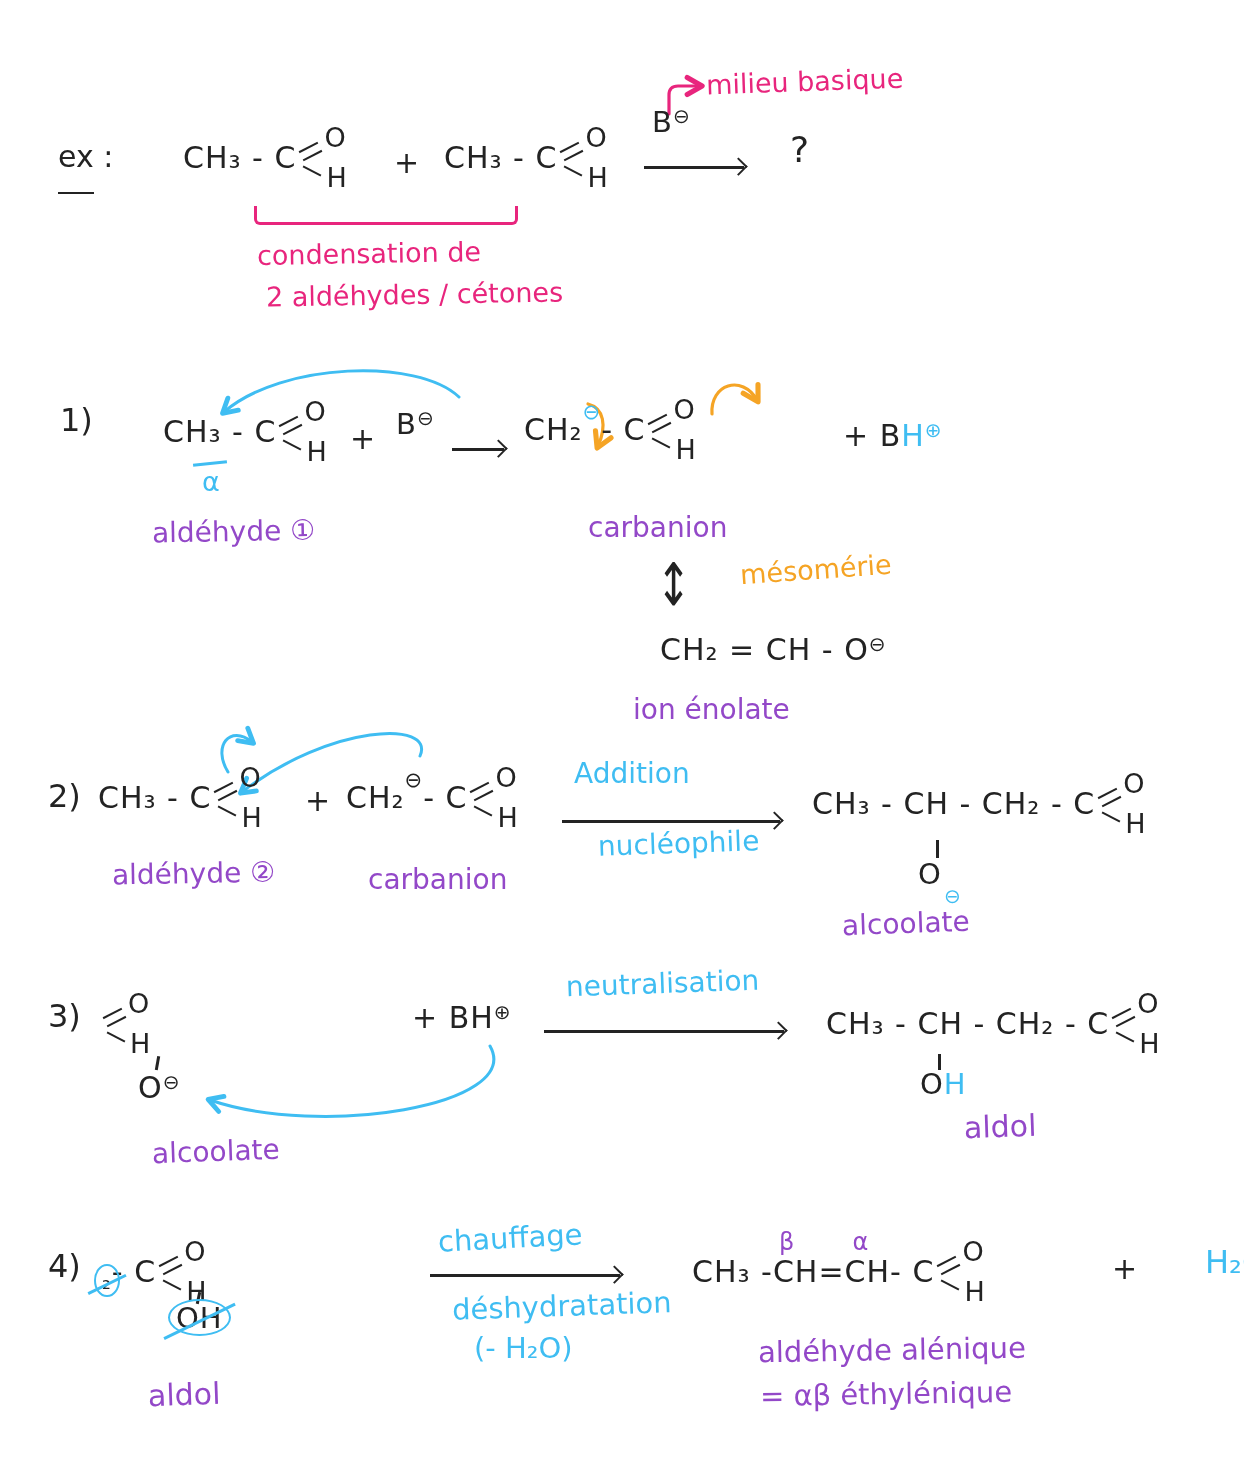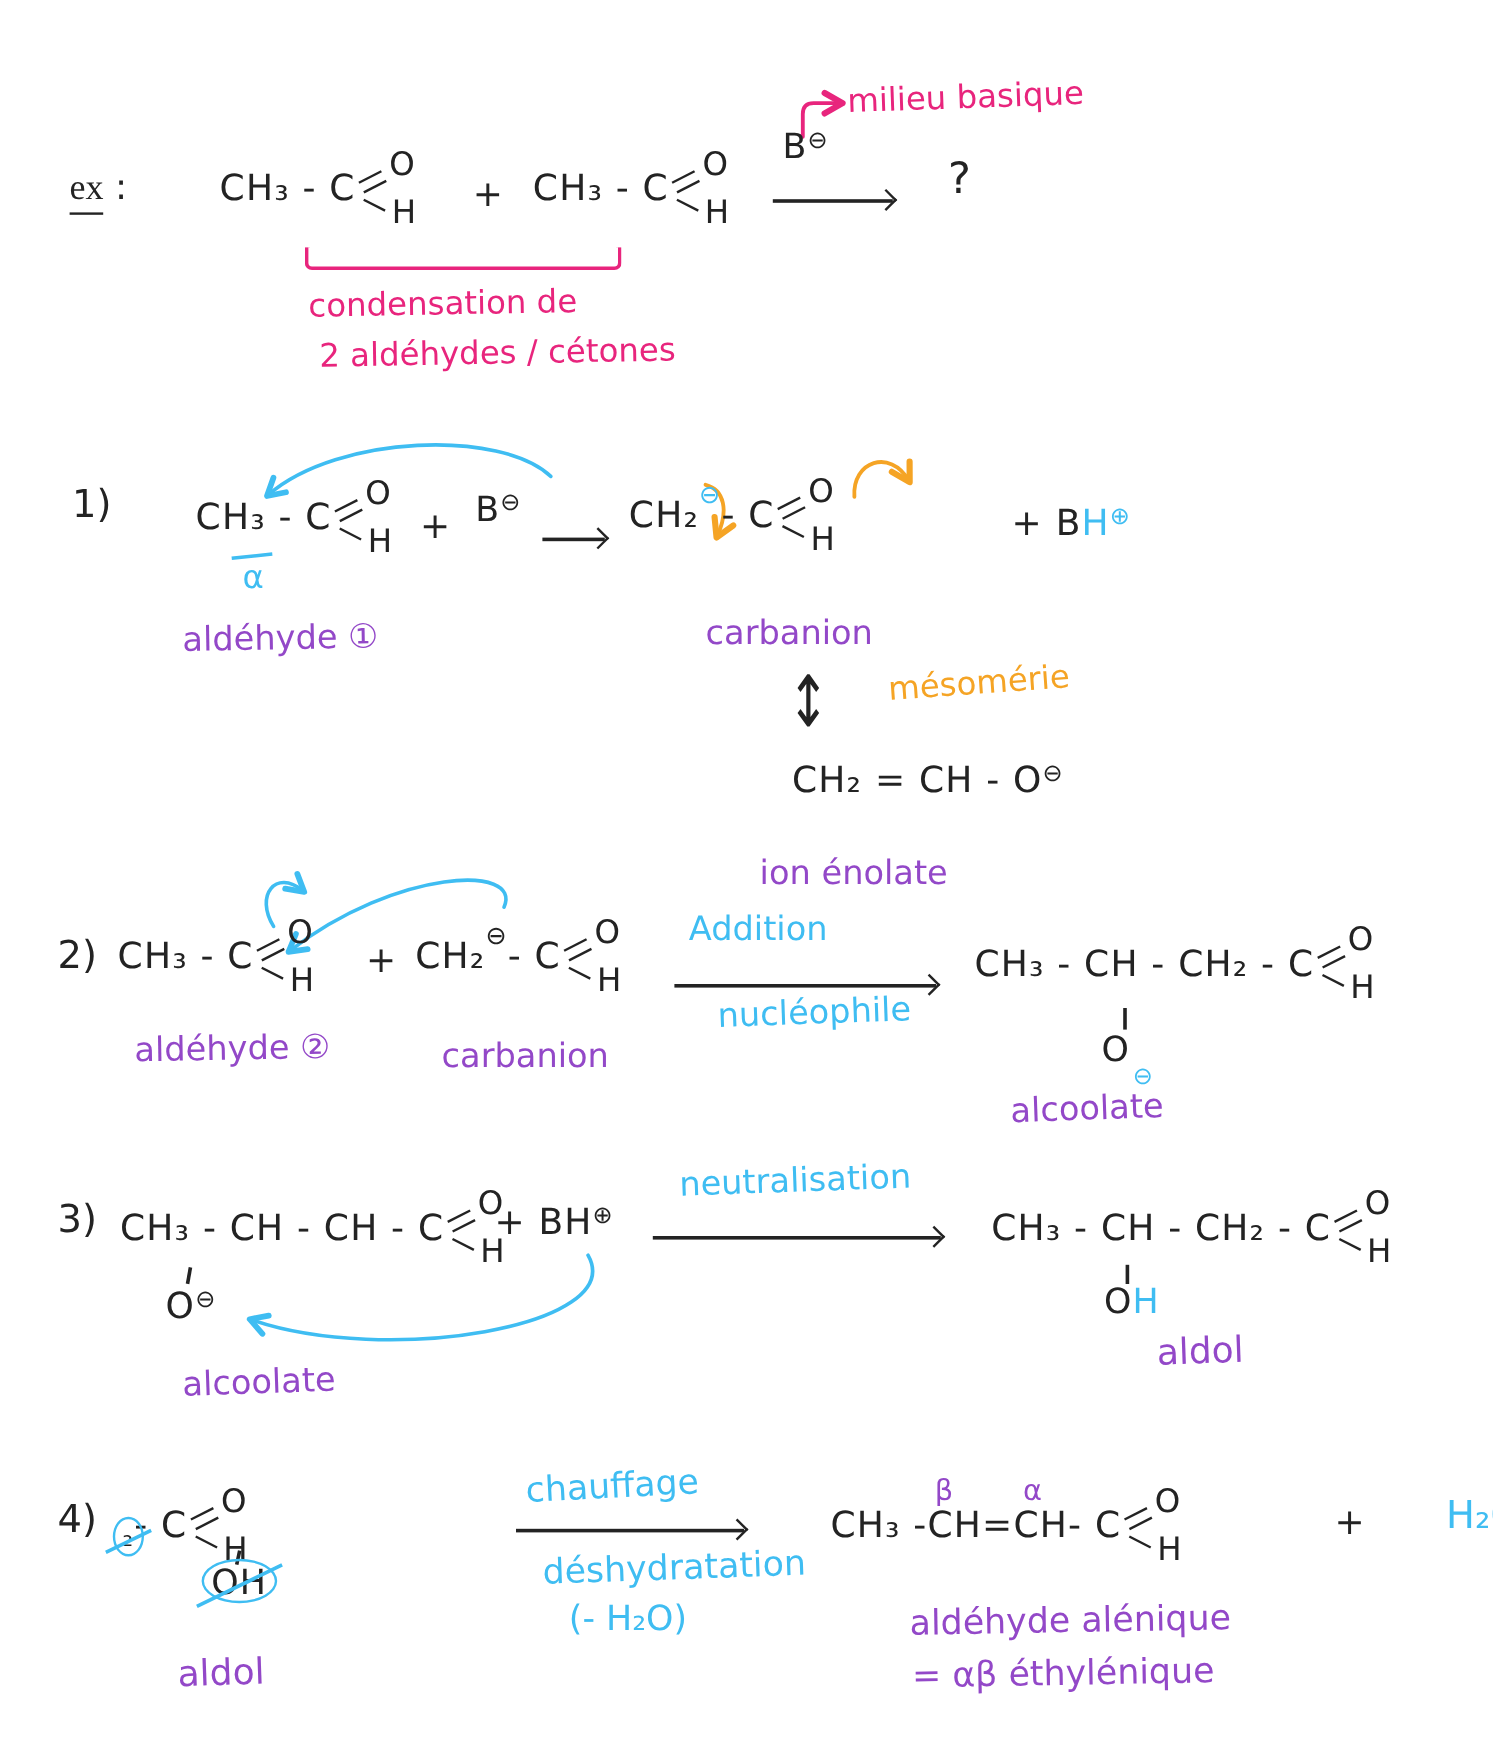--- a/index.html
+++ b/index.html
@@ -10,21 +10,21 @@
         font-family:"DejaVu Sans",sans-serif;color:var(--ink);overflow:hidden;}
   .t{position:absolute;white-space:nowrap;line-height:1;}
   .fr{position:absolute;display:flex;align-items:center;height:62px;font-size:30px;letter-spacing:1px;white-space:nowrap;}
   .run{position:absolute;font-size:30px;letter-spacing:1px;white-space:nowrap;line-height:1;} .pink{color:var(--pink);} .blue{color:var(--blue);}
   .orange{color:var(--orange);} .purple{color:var(--purple);}
   .f27{font-size:27px;} .f28{font-size:28px;} .f29{font-size:29px;} .f30{font-size:30px;}
   .f32{font-size:32px;} .f34{font-size:36px;}
   .sup{font-size:21px;align-self:flex-start;margin-top:2px;}
   .s{font-size:20px;vertical-align:9px;}
   .sublow{font-size:22px;align-self:flex-end;margin-bottom:8px;}
-  .u{border-bottom:2.4px solid var(--ink);padding-bottom:4px;font-family:Liberation Serif, serif;}
+  .u{border-bottom:2.4px solid var(--ink);padding-bottom:18px;}
   
   .cho{position:relative;display:inline-block;width:54px;height:62px;flex:0 0 auto;}
   .cho i{position:absolute;display:block;}
   .cho .db{left:4px;top:20px;width:21px;height:7px;border-top:2.6px solid var(--ink);
            border-bottom:2.6px solid var(--ink);transform:rotate(-27deg);}
   .cho .sb{left:6px;top:44px;width:20px;height:0;border-top:2.6px solid var(--ink);transform:rotate(27deg);}
   .cho b{position:absolute;font-weight:normal;font-size:27px;line-height:1;}
   .cho .oa{left:28px;top:-2px;}
   .cho .ha{left:30px;top:38px;}
   
@@ -142,21 +142,21 @@
       </span>
   </div>
   <div class="run" style="left:843px;top:420px;">
     <span>+</span>&nbsp;<span>B</span><span class="blue">H</span><span class="s blue">⊕</span>
   </div>
   <div class="t f28 purple r-1" style="left:152px;top:518px;">aldéhyde ①</div>
   <div class="t f28 purple" style="left:588px;top:514px;">carbanion</div>
   <div class="t resonance" style="left:656px;top:556px;font-size:42px;">↕</div>
   <div class="t f27 orange r-4" style="left:740px;top:556px;">mésomérie</div>
   <div class="run" style="left:660px;top:634px;"><span>CH₂ = CH - O</span><span class="s">⊖</span></div>
-  <div class="t f28 purple" style="left:633px;top:696px;margin-top:18px;">ion énolate</div>
+  <div class="t f28 purple" style="left:633px;top:696px;">ion énolate</div>
 
   
   <div class="t f32" style="left:48px;top:780px;">2)</div>
   <div class="fr" style="left:98px;top:766px;">
     <span>CH₃ - C</span>
     <span class="cho">
         <i class="db"></i>
         <i class="sb"></i>
         <b class="oa">O</b>
         <b class="ha">H</b>
@@ -189,21 +189,20 @@
       </span>
   </div>
   <div class="vbond" style="left:936px;top:840px;height:18px;"></div>
   <div class="t f29" style="left:918px;top:860px;">O</div>
   <div class="t blue" style="left:944px;top:886px;font-size:20px;">⊖</div>
   <div class="t f28 purple r-2" style="left:842px;top:910px;">alcoolate</div>
 
   
   <div class="t f32" style="left:48px;top:1000px;">3)</div>
   <div class="fr" style="left:100px;top:992px;">
-    <span>CH₃ - CH - CH - C</span>
     <span class="cho">
         <i class="db"></i>
         <i class="sb"></i>
         <b class="oa">O</b>
         <b class="ha">H</b>
       </span>
   </div>
   <div class="vbond" style="left:156px;top:1056px;height:14px;transform:rotate(10deg);"></div>
   <div class="run" style="left:138px;top:1072px;"><span>O</span><span class="s">⊖</span></div>
   <div class="t f28 purple r-2" style="left:152px;top:1138px;">alcoolate</div>

